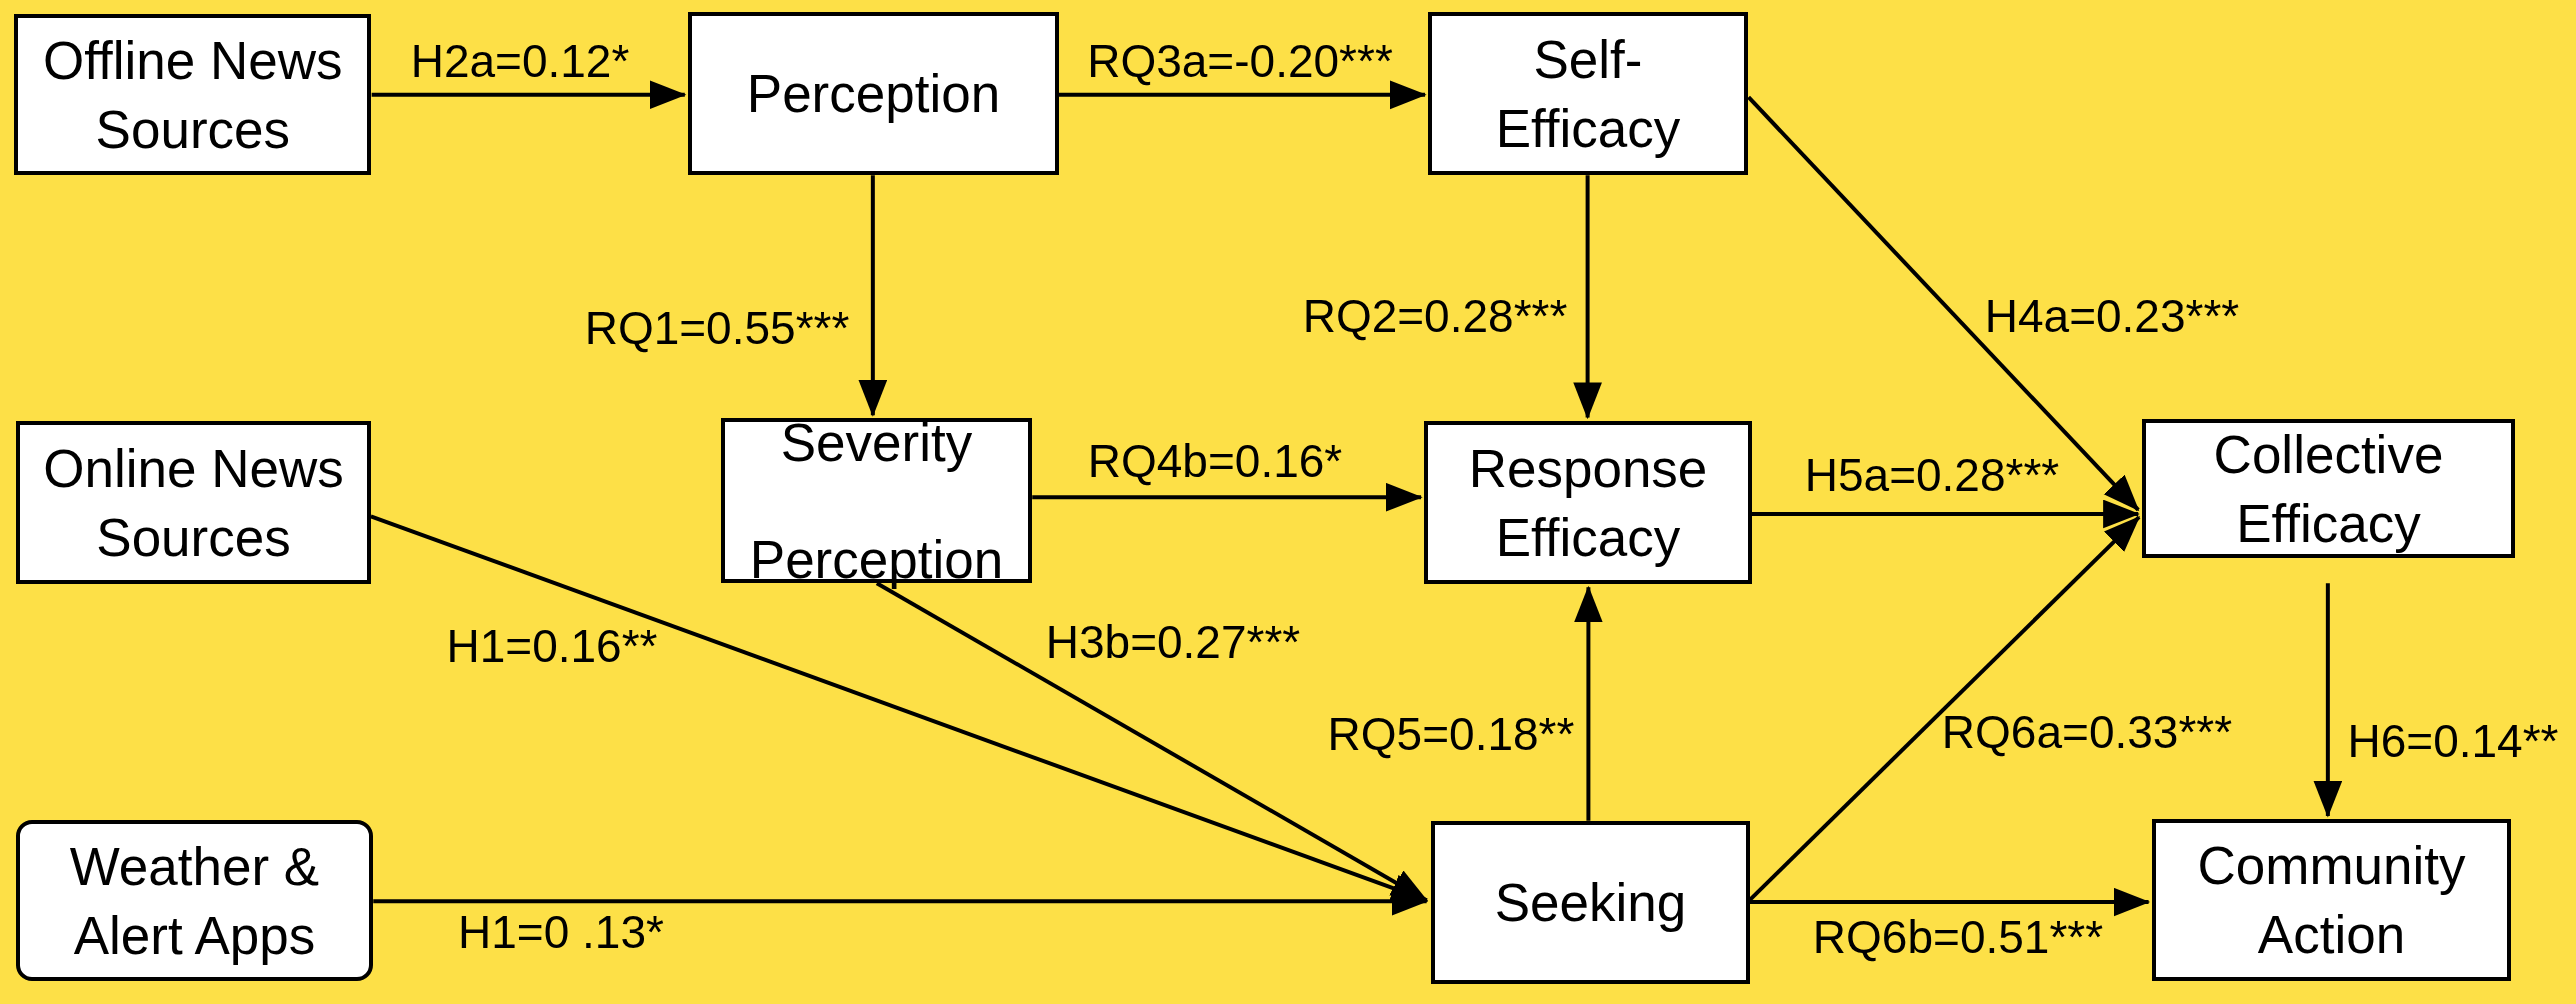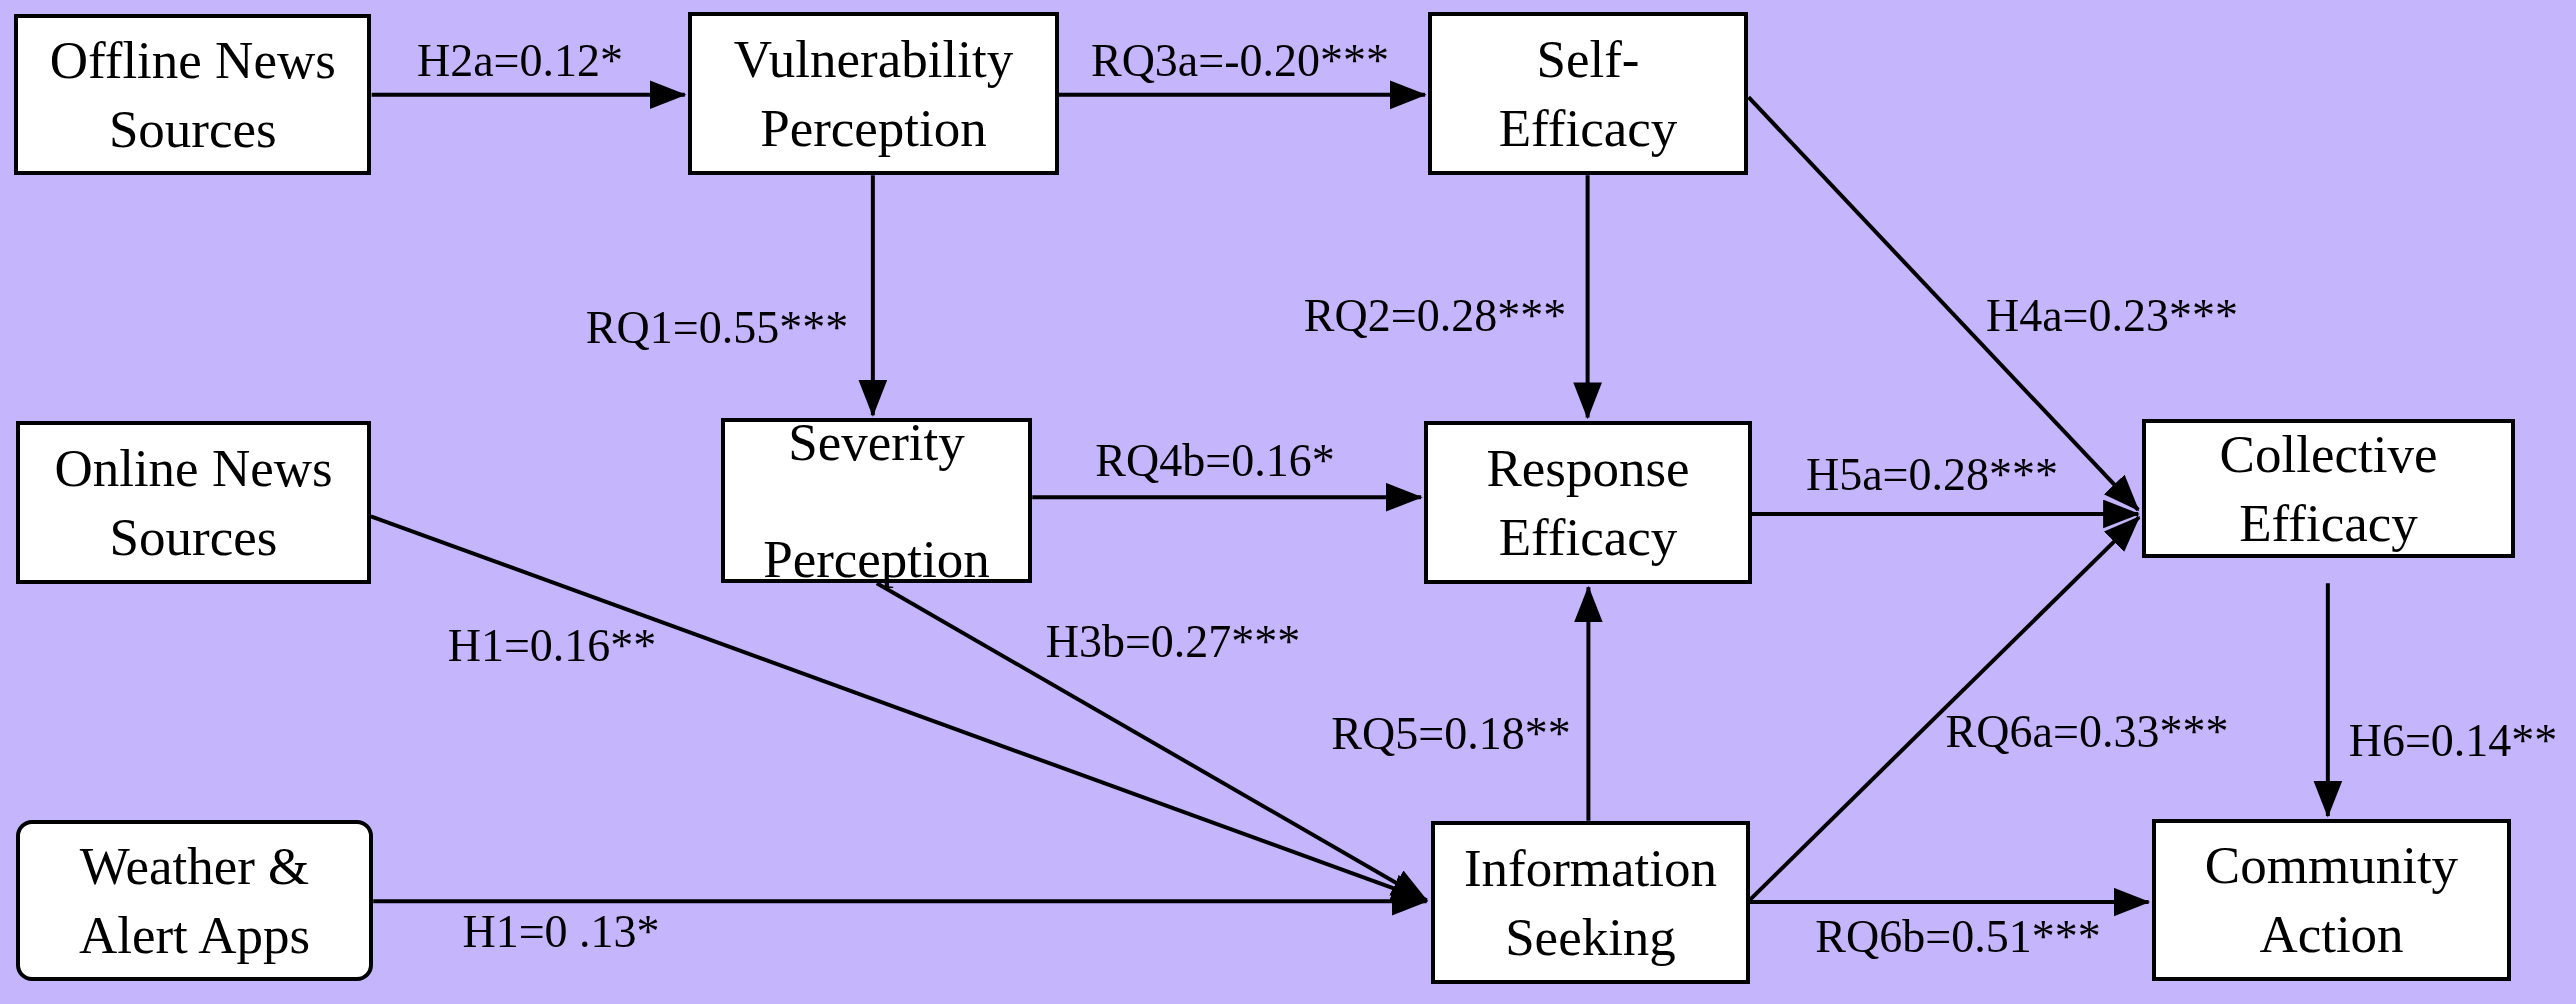--- a/index.html
+++ b/index.html
@@ -1,21 +1,21 @@
 <!DOCTYPE html>
 <html style="font-size:12.8px"><head>
 <meta charset="utf-8">
 <style>
   html, body { margin: 0; padding: 0; background: #ffffff; }
   .canvas {
     position: relative;
     width: 2576px;
     height: 1004px;
-    background: #c4b5fd;
-    font-family: Liberation Serif, serif;
+    background: #fde047;
+    font-family: Liberation Sans, sans-serif;
     color: #000000;
     overflow: hidden;
   }
   .arrows {
     position: absolute;
     left: 0; top: 0;
     width: 2576px; height: 1004px;
   }
   .arrows line { stroke: #000000; stroke-width: 5; }
   .node {
@@ -65,21 +65,20 @@
     <line x1="2195" y1="1130" x2="2684" y2="649" marker-end="url(#ah)"></line>
     <line x1="2195" y1="1132" x2="2696" y2="1132" marker-end="url(#ah)"></line>
     <line x1="2921" y1="732" x2="2921" y2="1024" marker-end="url(#ah)"></line>
   </svg>
 
   <div class="node" style="left:14.3px; top:14.3px; width:357px; height:161px;">
     <span>Offline News</span>
     <span>Sources</span>
   </div>
   <div class="node" style="left:688px; top:12px; width:371px; height:163px;">
-    <span>Vulnerability</span>
     <span>Perception</span>
   </div>
   <div class="node" style="left:1428px; top:12px; width:320px; height:163px;">
     <span>Self-</span>
     <span>Efficacy</span>
   </div>
   <div class="node" style="left:16px; top:421px; width:355px; height:163px;">
     <span>Online News</span>
     <span>Sources</span>
   </div>
@@ -93,21 +92,20 @@
   </div>
   <div class="node" style="left:2142px; top:419px; width:373px; height:139px;">
     <span>Collective</span>
     <span>Efficacy</span>
   </div>
   <div class="node" style="left:16px; top:820px; width:357px; height:161px;border-radius:16px;">
     <span>Weather &amp;</span>
     <span>Alert Apps</span>
   </div>
   <div class="node" style="left:1431px; top:821px; width:319px; height:163px;">
-    <span>Information</span>
     <span>Seeking</span>
   </div>
   <div class="node" style="left:2152px; top:819px; width:359px; height:162px;">
     <span>Community</span>
     <span>Action</span>
   </div>
 
   <div class="edge-label" style="left:520px;  top:61px;">H2a=0.12*</div>
   <div class="edge-label" style="left:1240px; top:61px;">RQ3a=-0.20***</div>
   <div class="edge-label" style="left:717px;  top:328px;">RQ1=0.55***</div>

